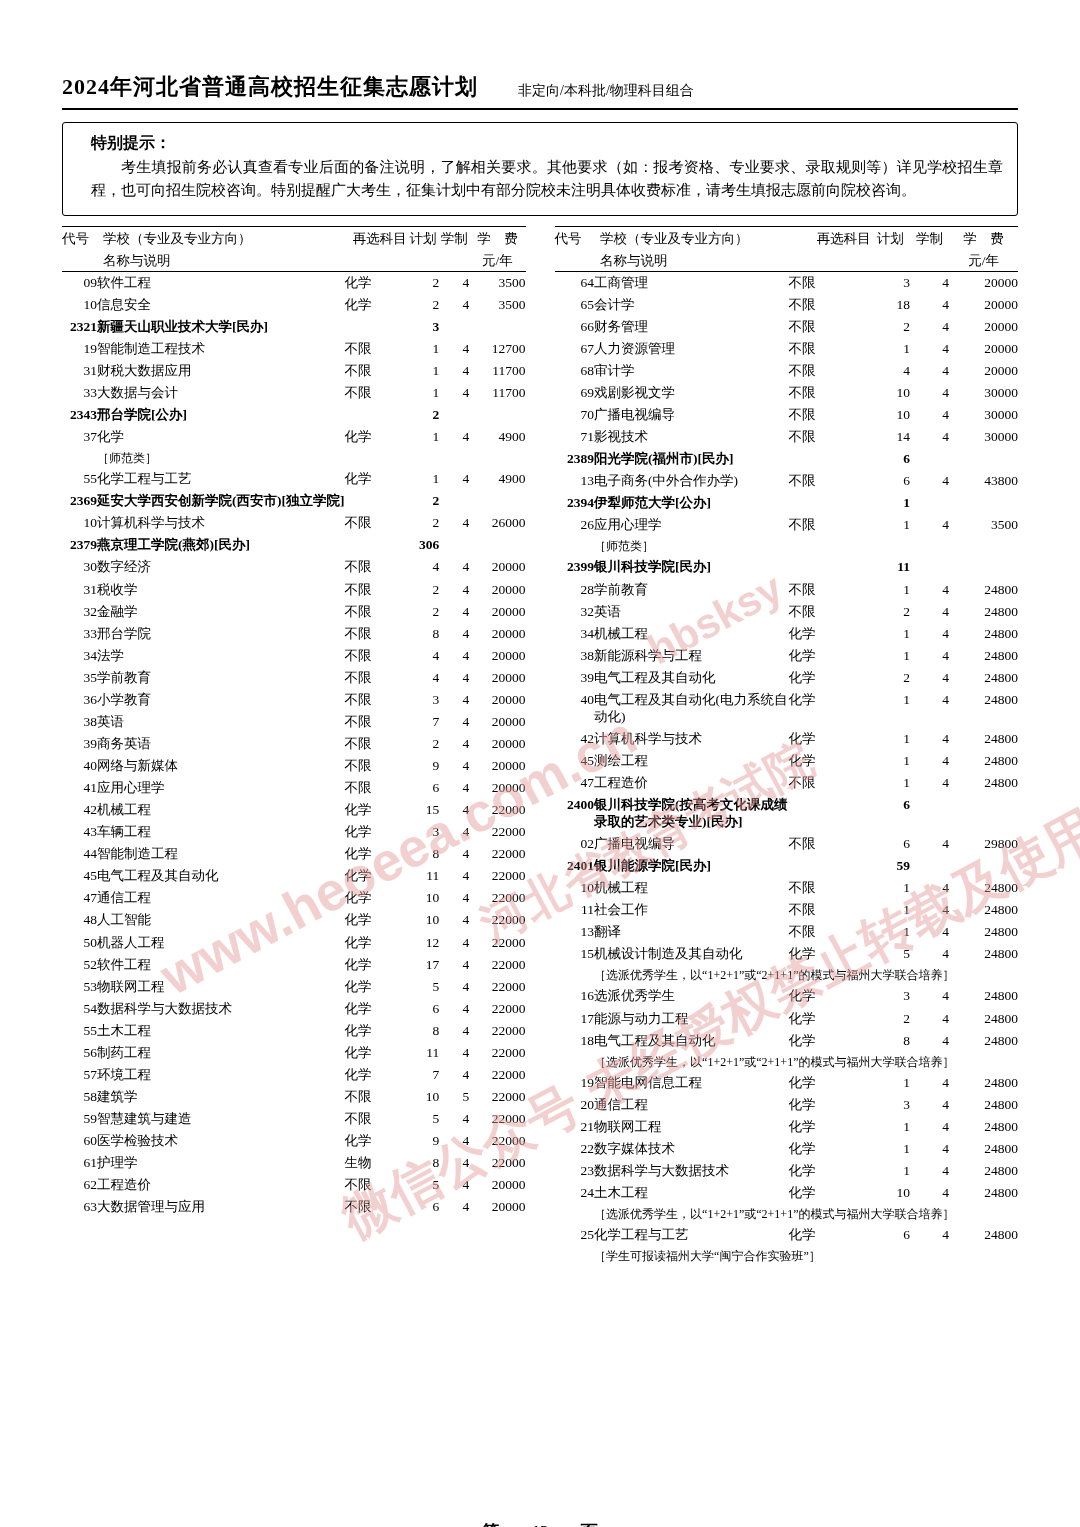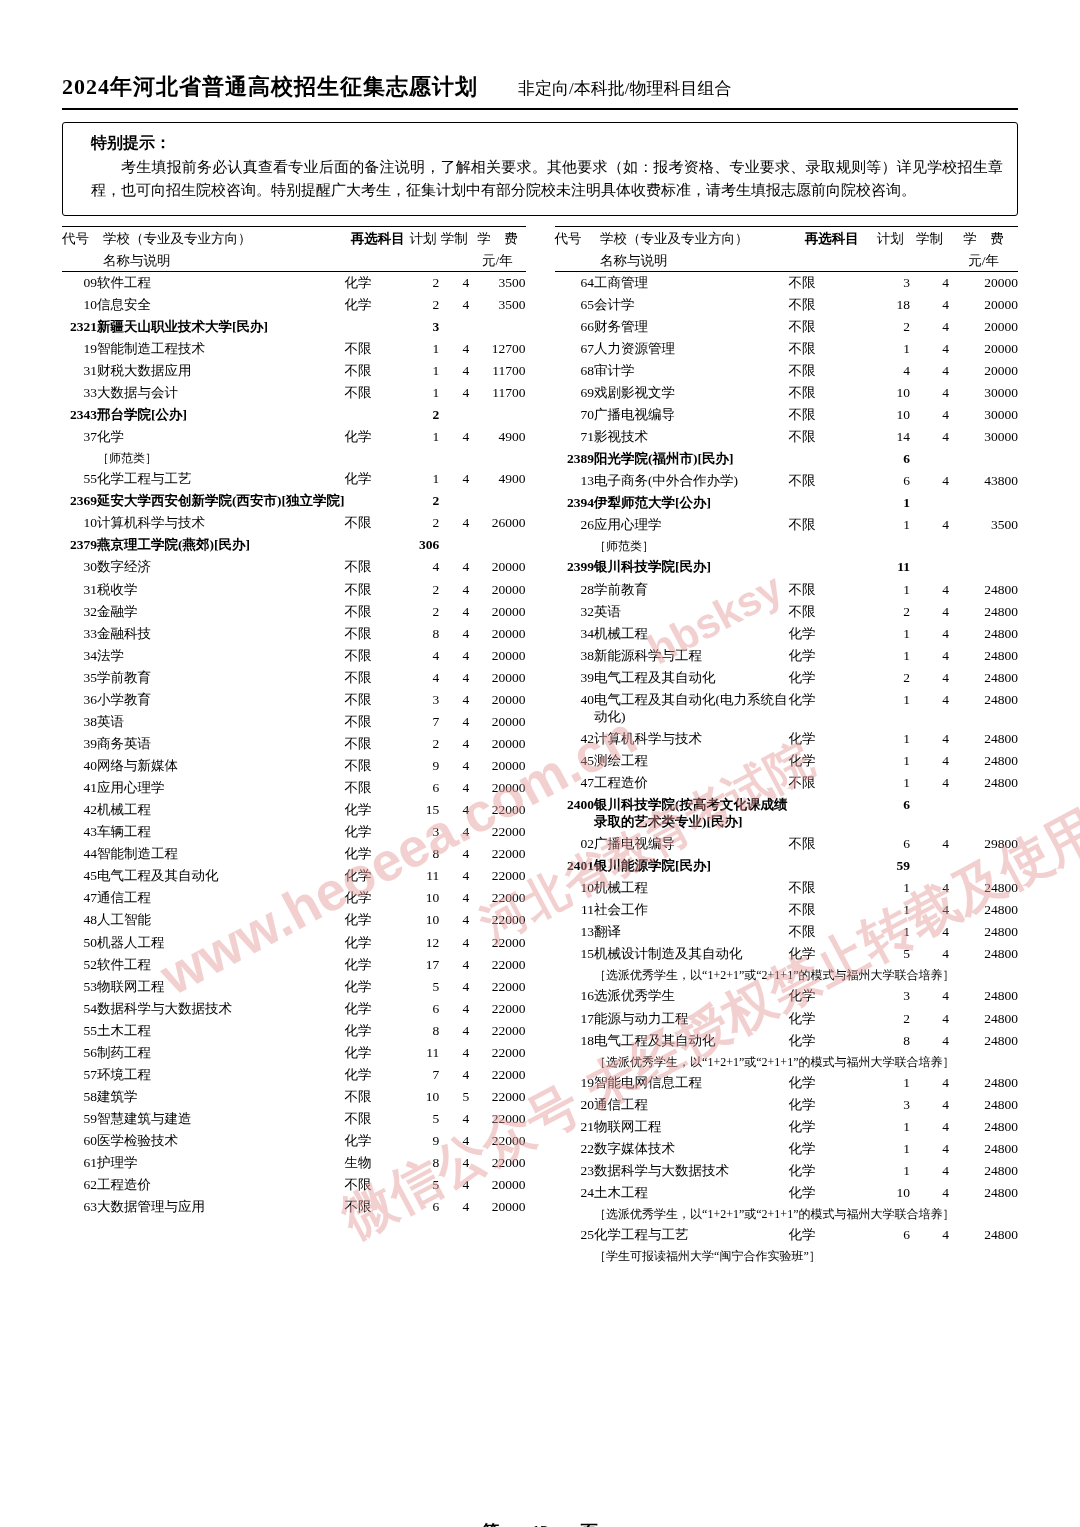--- a/index.html
+++ b/index.html
@@ -24,21 +24,21 @@
   .wm2{left:330px;top:1120px;font-size:52px;transform:rotate(-28deg);}
   .wm3{left:640px;top:560px;font-size:42px;transform:rotate(-28deg);}
   .wm4{left:470px;top:830px;font-size:46px;transform:rotate(-28deg);}
 
   
   .head{
     position:relative;margin:72px 62px 0 62px;
     display:flex;align-items:flex-end;gap:40px;
   }
   .head-title{font-size:22px;font-weight:bold;letter-spacing:1px;}
-  .head-sub{font-size:17px;padding-bottom:2px;font-family:Liberation Serif, serif;}
+  .head-sub{font-size:14px;padding-bottom:2px;font-family:Liberation Serif, serif;}
   .head-rule{margin:6px 62px 0 62px;border-bottom:2px solid #000;}
 
   
   .notice{
     margin:12px 62px 0 62px;border:1.5px solid #000;border-radius:3px;
     padding:10px 14px 12px 28px;
   }
   .notice-title{font-size:16px;font-weight:bold;margin-bottom:2px;}
   .notice-body{font-size:15px;line-height:1.55;text-indent:2em;text-align:justify;}
 
@@ -50,21 +50,21 @@
   .col.right{margin-left:20px;}
 
   table{border-collapse:collapse;width:100%;font-size:13.5px;}
   th,td{padding:0;vertical-align:top;}
   .thead-rule-top{border-top:1.2px solid #000;}
   .thead-rule-bot{border-bottom:1.2px solid #000;}
 
   .hdr td{padding:3px 0 1px 0;font-size:13.5px;line-height:1.35;}
   .hdr .h-code{width:40px;text-align:left;}
   .hdr .h-name{width:190px;text-align:left;padding-left:6px;}
-  .hdr .h-sub{width:80px;text-align:center;padding-left:4px;font-weight:bold;}
+  .hdr .h-sub{width:80px;text-align:right;padding-left:4px;}
   .hdr .h-plan{width:40px;text-align:center;}
   .hdr .h-len{width:40px;text-align:center;}
   .hdr .h-fee{width:70px;text-align:center;}
 
   .c-code{width:40px;text-align:right;padding-right:6px;white-space:nowrap;}
   .c-name{width:190px;text-align:left;white-space:nowrap;}
   .c-sub{width:80px;text-align:left;padding-left:6px;white-space:nowrap;}
   .c-plan{width:40px;text-align:right;padding-right:8px;white-space:nowrap;}
   .c-len{width:40px;text-align:right;padding-right:10px;white-space:nowrap;}
   .c-fee{width:70px;text-align:right;white-space:nowrap;}
@@ -245,21 +245,21 @@
             <tr class="row">
               <td class="c-code">32</td>
               <td class="c-name">金融学</td>
               <td class="c-sub">不限</td>
               <td class="c-plan">2</td>
               <td class="c-len">4</td>
               <td class="c-fee">20000</td>
             </tr>
             <tr class="row">
               <td class="c-code">33</td>
-              <td class="c-name">金融科技</td>
+              <td class="c-name">邢台学院</td>
               <td class="c-sub">不限</td>
               <td class="c-plan">8</td>
               <td class="c-len">4</td>
               <td class="c-fee">20000</td>
             </tr>
             <tr class="row">
               <td class="c-code">34</td>
               <td class="c-name">法学</td>
               <td class="c-sub">不限</td>
               <td class="c-plan">4</td>

